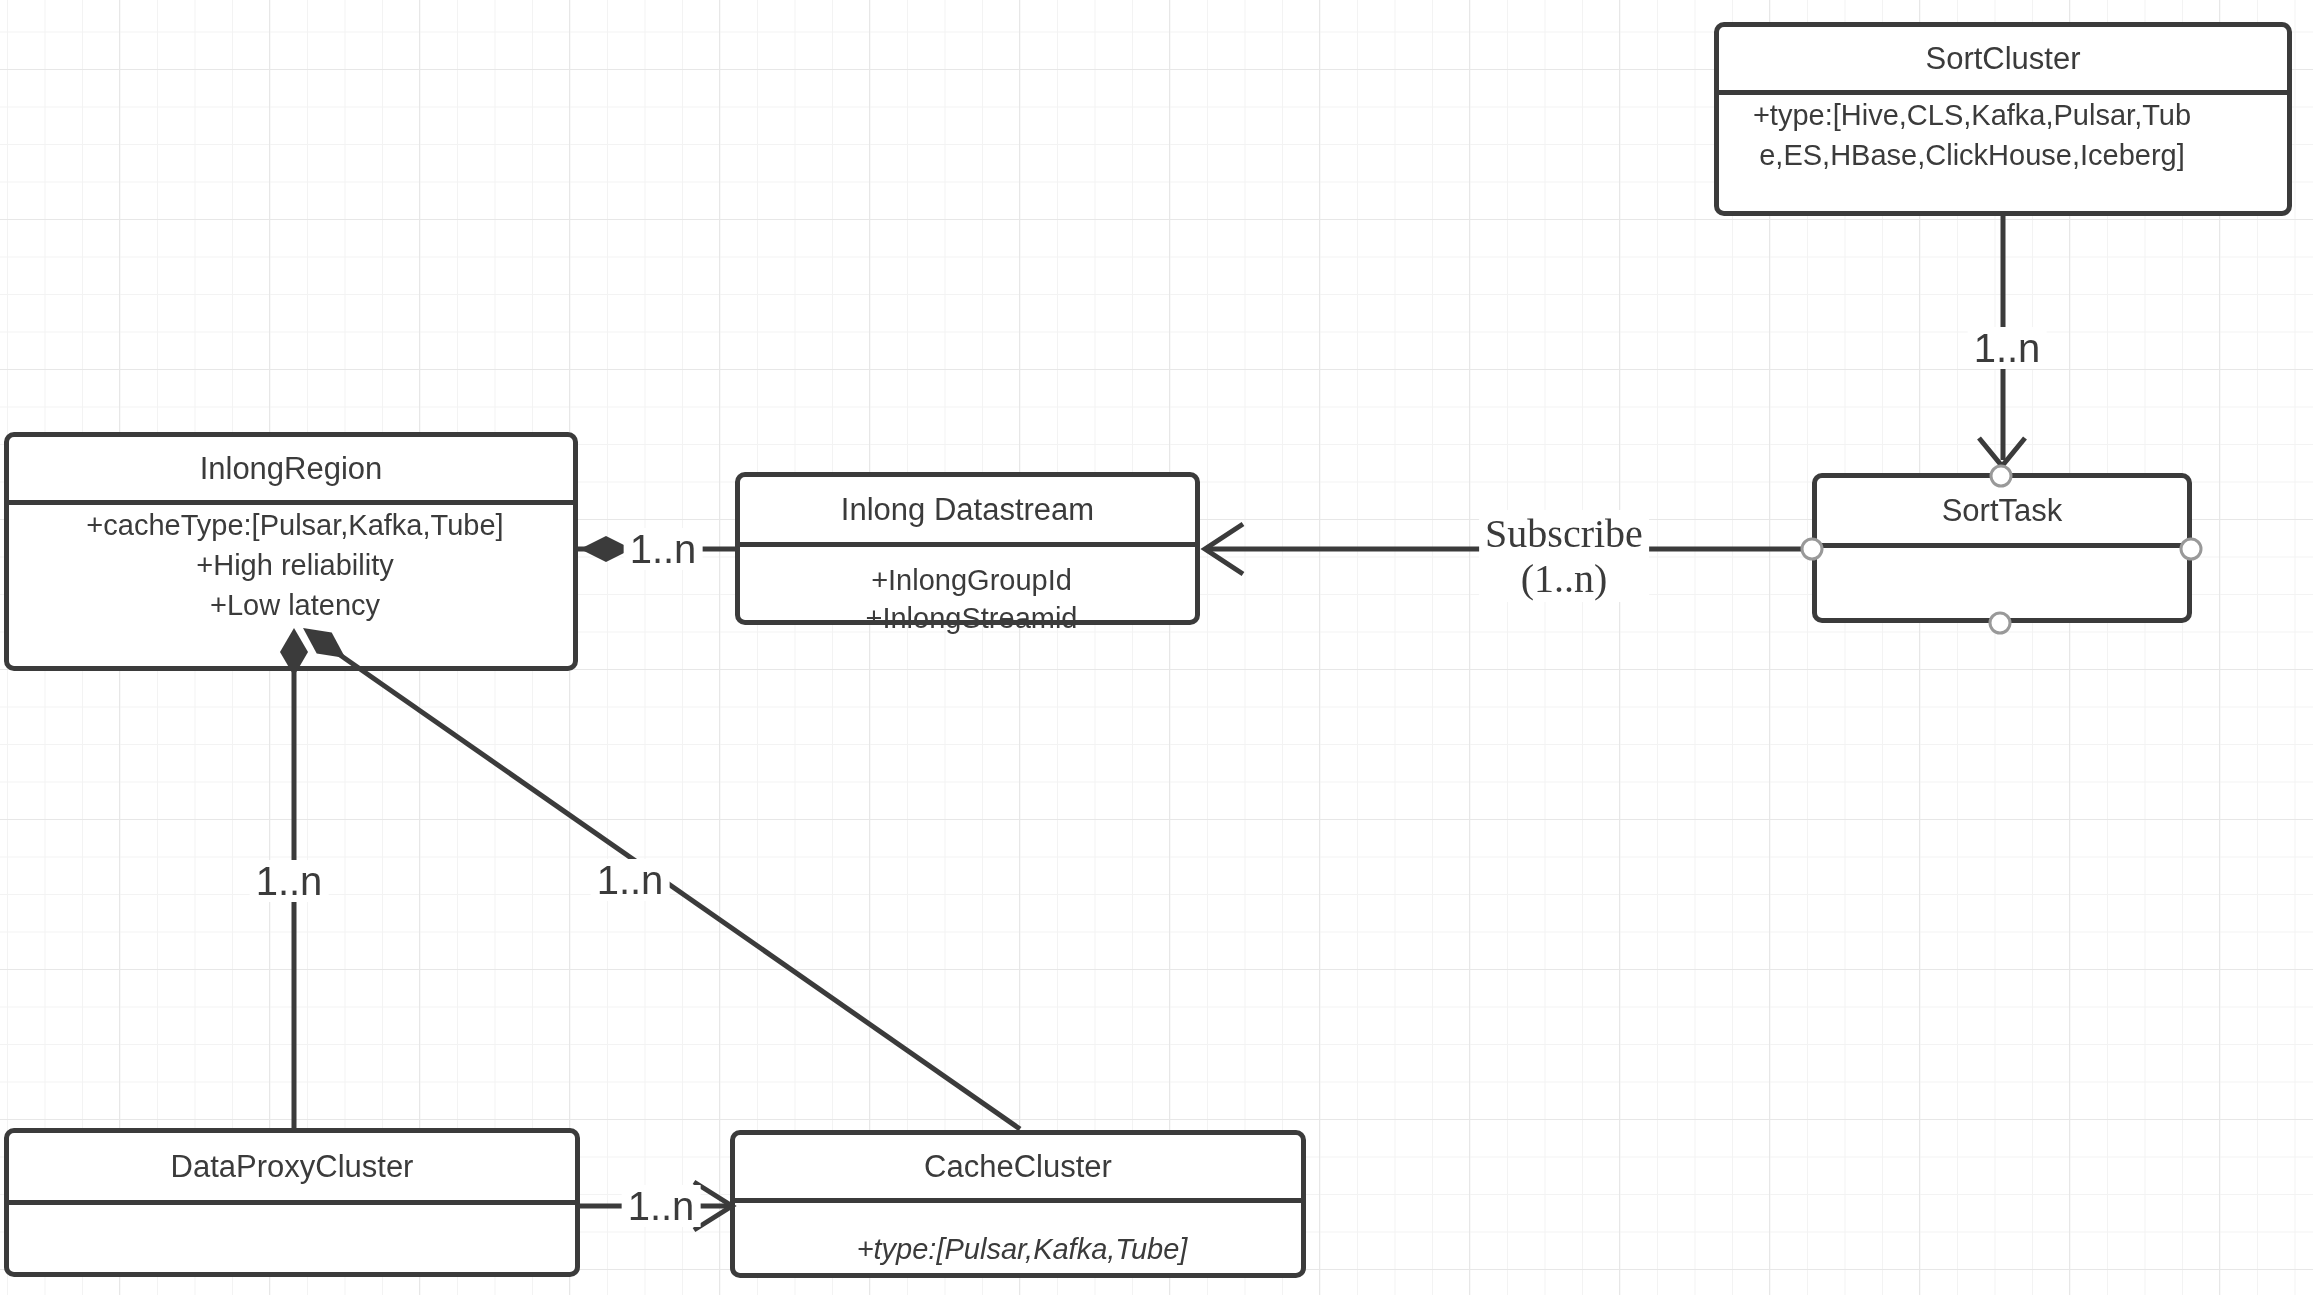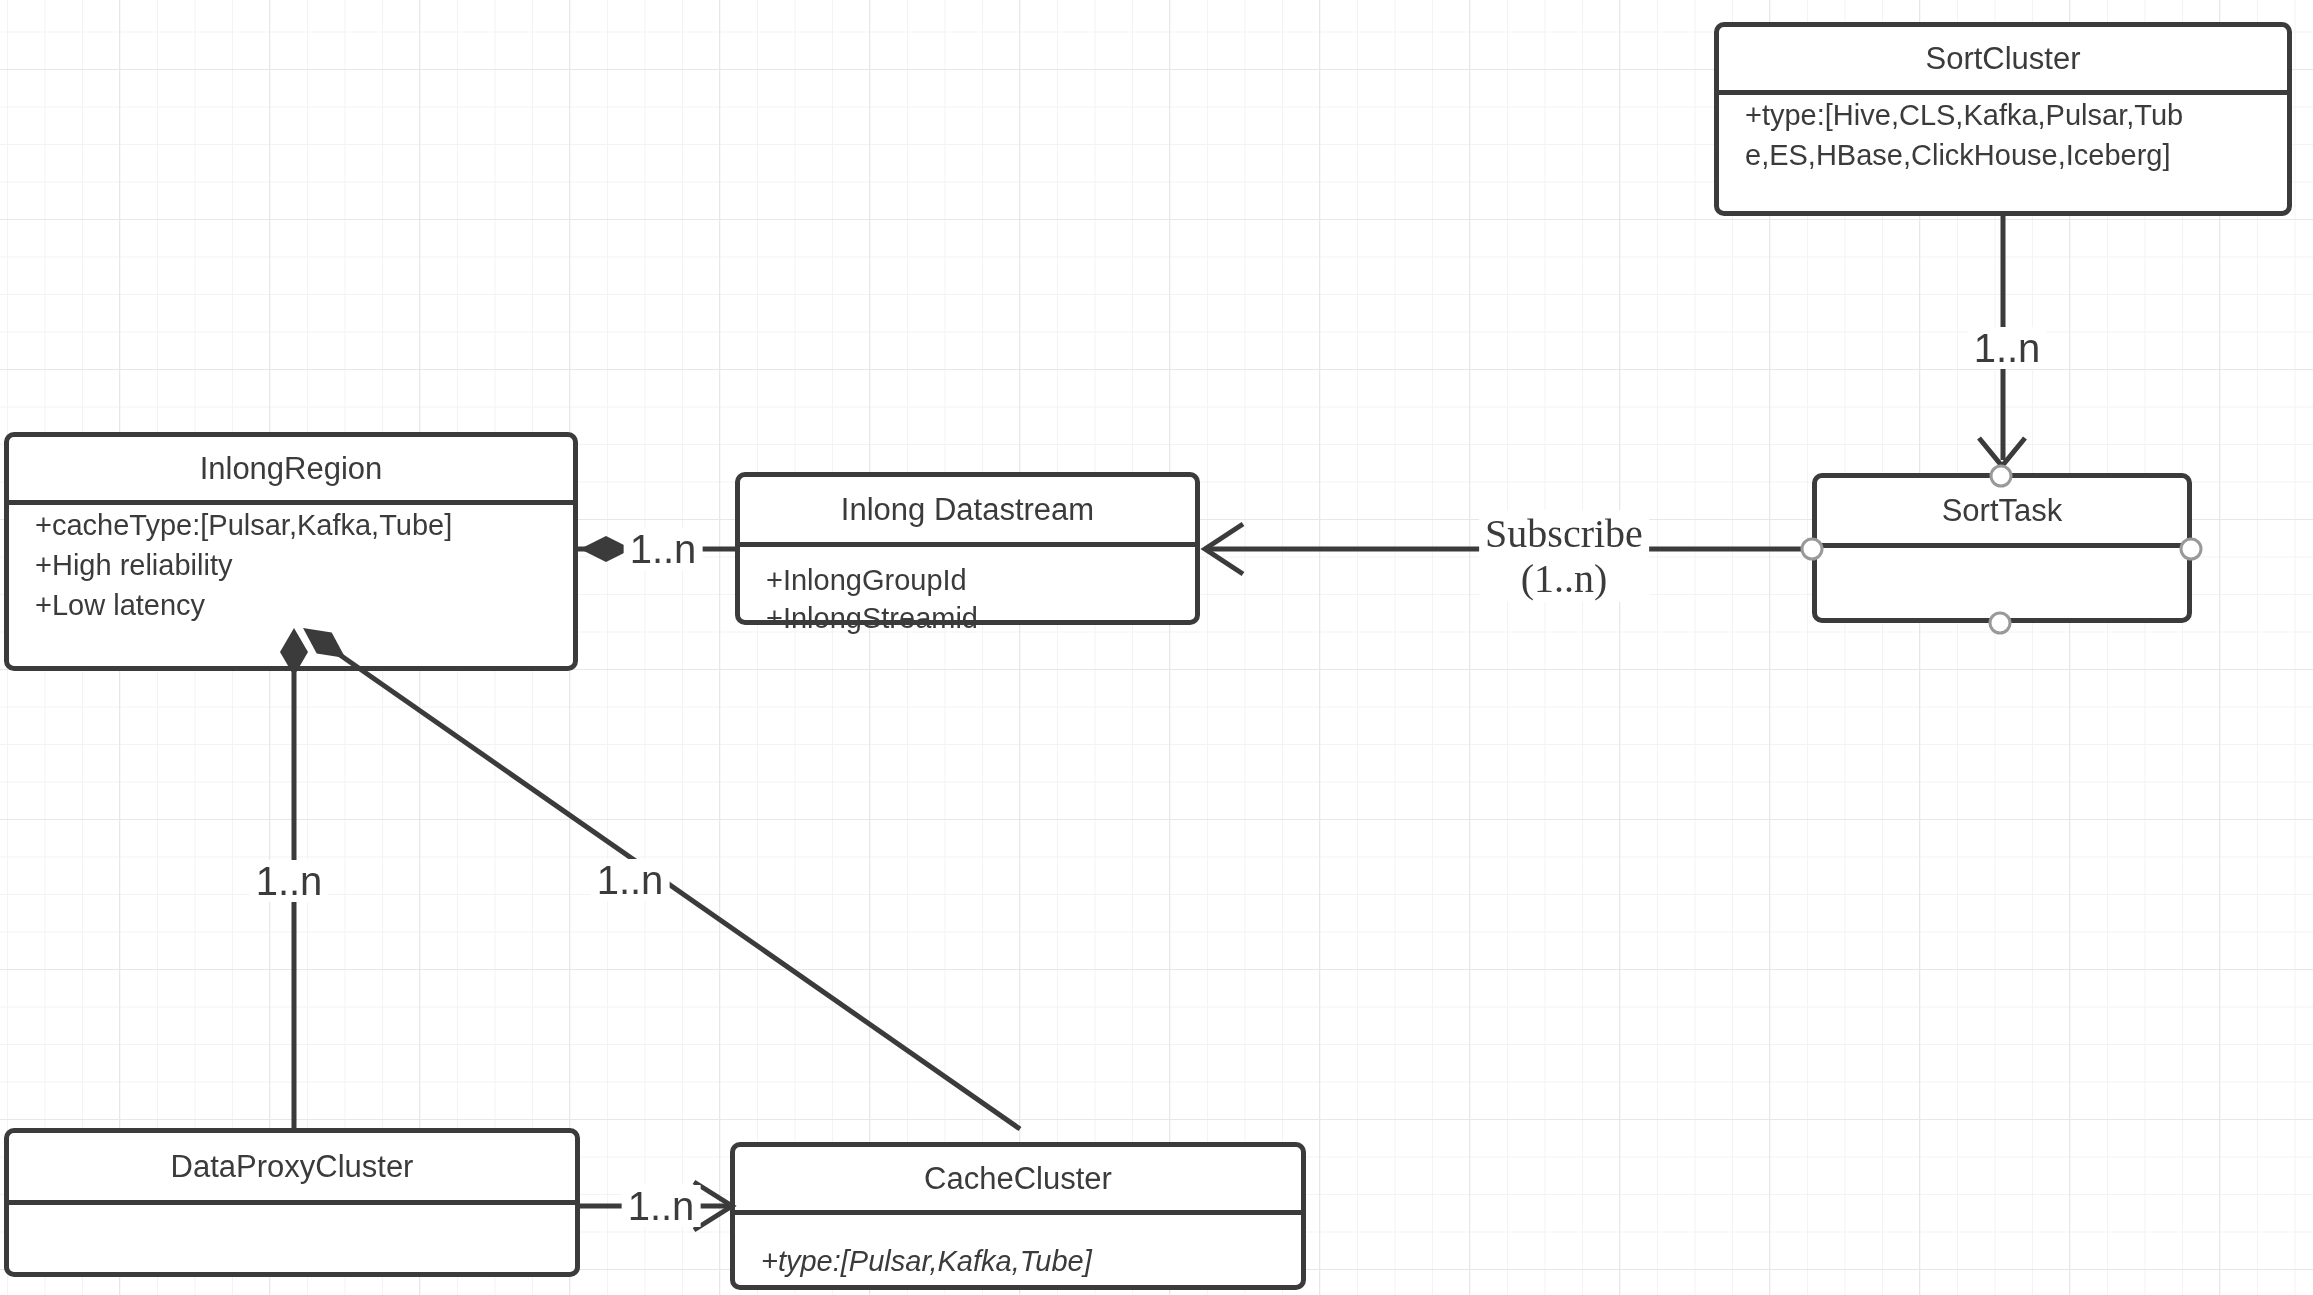--- a/index.html
+++ b/index.html
@@ -23,21 +23,21 @@
     background:#ffffff;border:5px solid #3b3b3b;border-radius:10px;
     color:#3b3b3b;z-index:1;
   }
   .uml-title{
     box-sizing:border-box;border-bottom:5px solid #3b3b3b;
     display:flex;align-items:center;justify-content:center;
     font-weight:normal;font-size:31px;
   }
   .uml-body{
     box-sizing:border-box;font-size:29px;line-height:40px;
-    padding:0 18px 0 26px;overflow:hidden;
+    padding:0 18px 0 26px;overflow:hidden;text-align:center;
   }
   .wrapany{overflow-wrap:anywhere;word-break:break-all;}
   .edge-svg{position:absolute;left:0;top:0;z-index:2;pointer-events:none;}
   .edge-label{
     position:absolute;transform:translate(-50%,-50%);
     background:#ffffff;color:#3b3b3b;font-size:40px;line-height:40px;
     padding:1px 6px;white-space:nowrap;text-align:center;z-index:3;
   }
   .edge-label .sub{display:block;font-family:Liberation Serif, serif;}
 </style>
@@ -71,21 +71,21 @@
   <div class="uml-box" style="left:1812px;top:473px;width:380px;height:150px;">
     <div class="uml-title" style="height:70px;">SortTask</div>
     <div class="uml-body"></div>
   </div>
 
   <div class="uml-box" style="left:4px;top:1128px;width:576px;height:149px;">
     <div class="uml-title" style="height:72px;">DataProxyCluster</div>
     <div class="uml-body"></div>
   </div>
 
-  <div class="uml-box" style="left:730px;top:1130px;width:576px;height:148px;margin-top:12px;">
+  <div class="uml-box" style="left:730px;top:1130px;width:576px;height:148px;">
     <div class="uml-title" style="height:68px;">CacheCluster</div>
     <div class="uml-body" style="padding-top:26px;font-style:italic;">+type:[Pulsar,Kafka,Tube]</div>
   </div>
 
   <svg class="edge-svg" width="2313" height="1295" viewBox="0 0 2313 1295">
     <g stroke="#3b3b3b" stroke-width="5" fill="none">
 
       <path d="M2003,216 V460"></path>
       <path d="M1979,438 L2002,466 L2025,438"></path>
 

